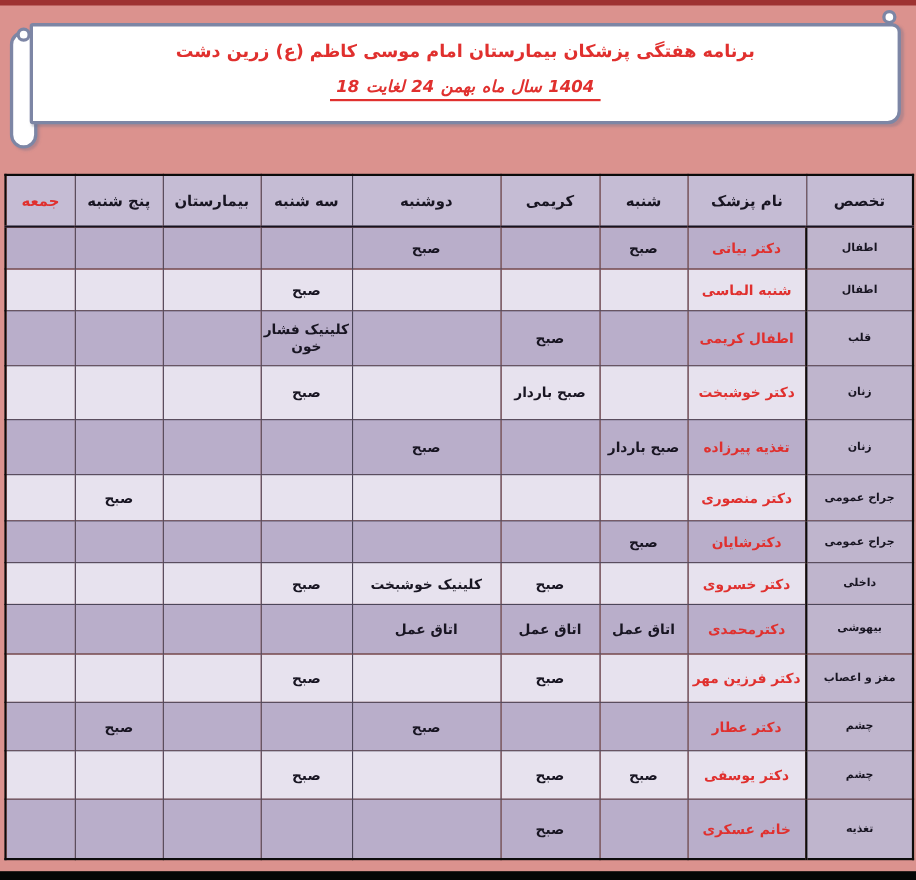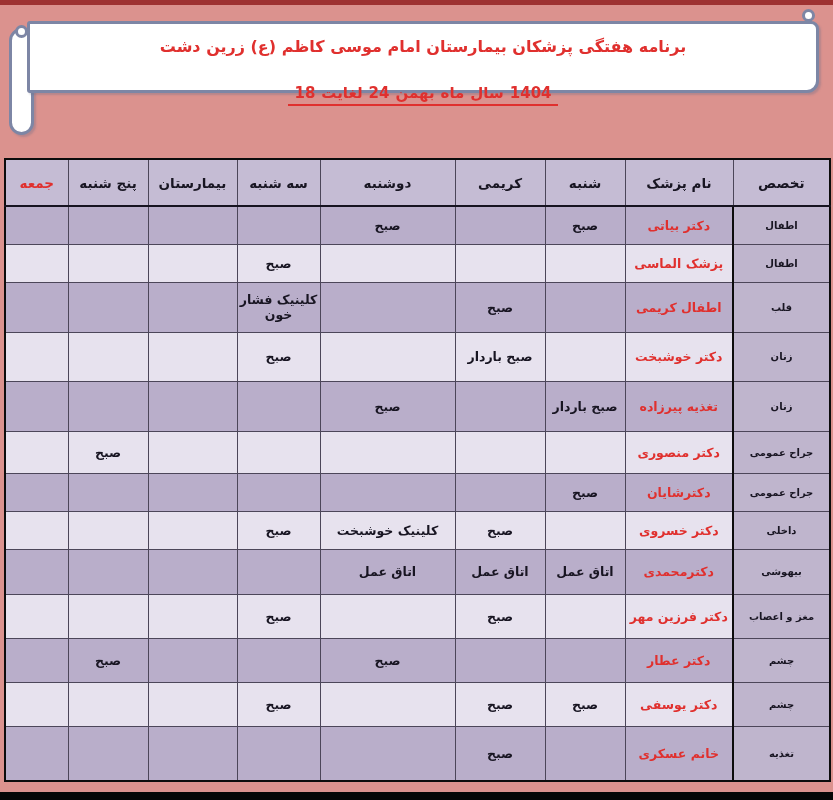--- a/index.html
+++ b/index.html
@@ -31,39 +31,39 @@
   }
   
   .scroll{position:absolute;left:0;top:0;width:833px;height:150px;}
   .roll{
     position:absolute;left:9px;top:28px;width:25px;height:107px;
     background:#fff;border:3px solid var(--slate);border-radius:13px;
     box-shadow:2px 2px 2px rgba(110,110,135,.35);
     z-index:1;
   }
   .scroll-body{
-    position:absolute;left:27px;top:21px;width:792px;height:72px;
+    position:absolute;left:27px;top:21px;width:792px;height:92px;
     background:#fff;border:3px solid var(--slate);
     border-radius:3px 8px 12px 3px;
     box-shadow:2px 2px 2px rgba(110,110,135,.35);
     z-index:2;
     text-align:center;
     padding-top:13px;
   }
   .curl{
     position:absolute;width:13px;height:13px;background:#fff;
     border:3px solid var(--slate);border-radius:50%;z-index:3;
   }
   .curl.tl{left:15px;top:25px;}
   .curl.tr{left:802px;top:9px;}
   .banner-title{
     color:var(--red);font-size:16px;font-weight:bold;
     direction:rtl;
   }
-  .date-wrap{margin-top:27px;}
+  .date-wrap{margin-top:13px;font-style:italic;}
   .date-line{
     display:inline-block;direction:ltr;
     color:var(--red);font-size:15px;font-weight:bold;
     border-bottom:2px solid var(--red);
     padding:0 3px 2px 3px;
   }
   .date-line span{display:inline-block;unicode-bidi:isolate;margin:0 3px;}
   
   .table-wrap{position:absolute;left:4px;top:158px;width:825px;}
   table{
@@ -157,21 +157,21 @@
           <td class="day">صبح</td>
           <td class="day"></td>
           <td class="day">صبح</td>
           <td class="day"></td>
           <td class="day"></td>
           <td class="day"></td>
           <td class="day"></td>
         </tr>
         <tr>
           <td class="spec">اطفال</td>
-          <td class="doc">پزشک الماسی</td>
+          <td class="doc">شنبه الماسی</td>
           <td class="day"></td>
           <td class="day"></td>
           <td class="day"></td>
           <td class="day">صبح</td>
           <td class="day"></td>
           <td class="day"></td>
           <td class="day"></td>
         </tr>
         <tr>
           <td class="spec">قلب</td>

